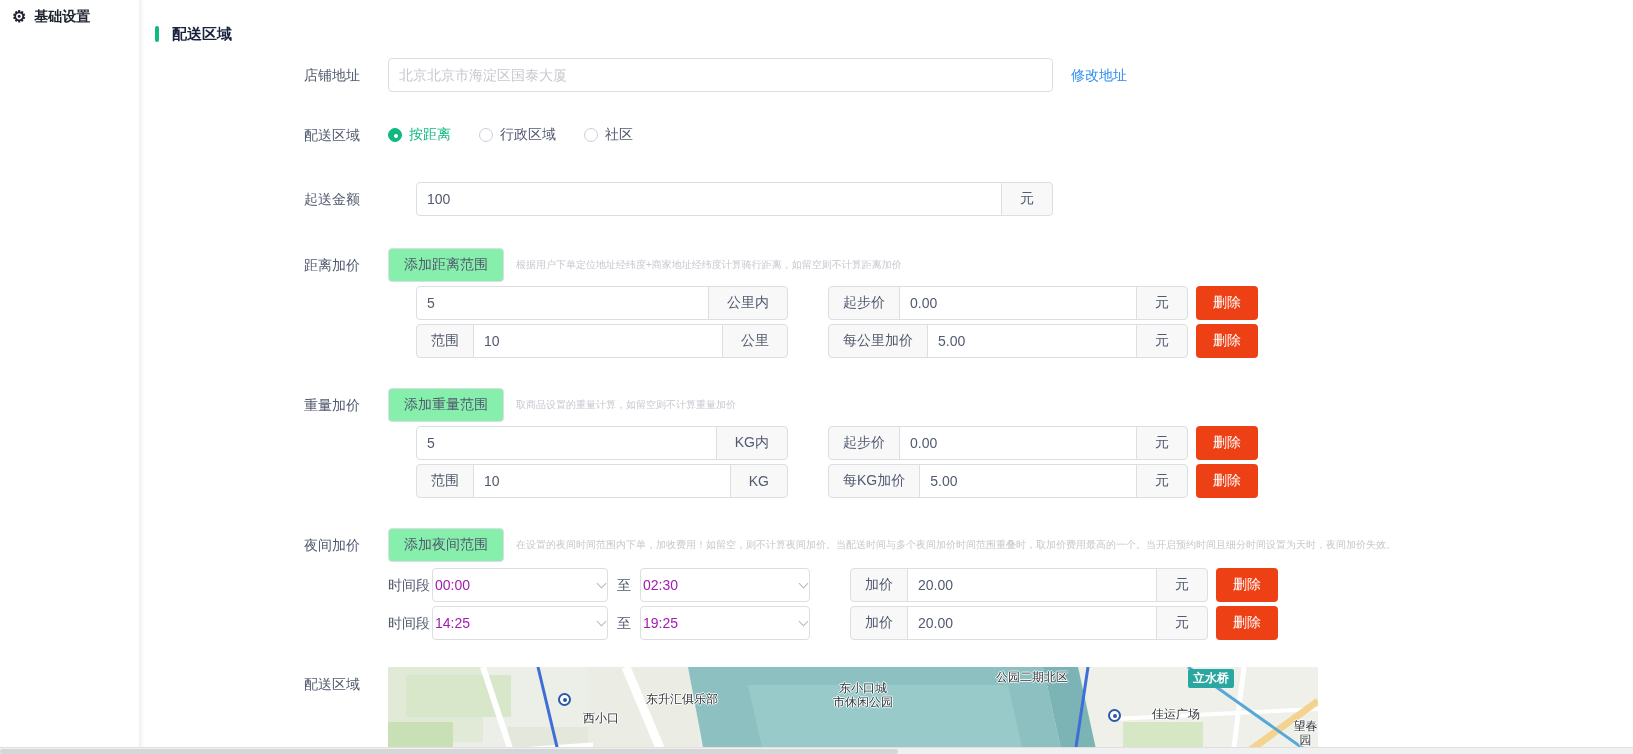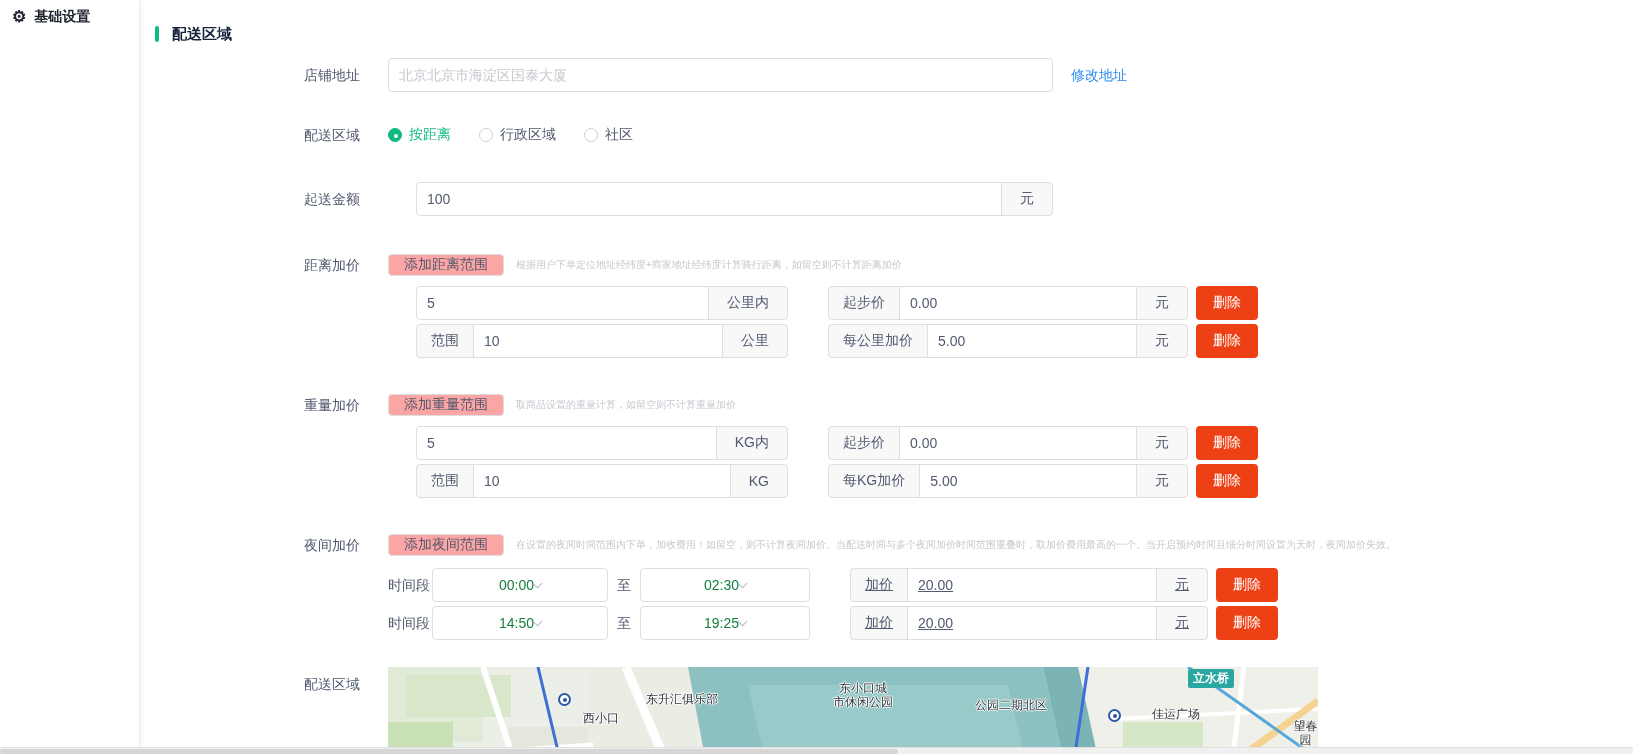--- a/index.html
+++ b/index.html
@@ -56,39 +56,39 @@
   .ig>*:first-child{border-radius:4px 0 0 4px;}
   .ig>*:last-child{border-radius:0 4px 4px 0;}
   .addon{
     background:#f8f8f9;border:1px solid #dcdee2;height:34px;display:inline-flex;
     align-items:center;padding:0 14px;font-size:14px;color:#515a6e;white-space:nowrap;
   }
   .addon.unit{padding:0 18px;justify-content:center;}
   .g-amount{width:665px;}
   .g1{width:400px;}
   .g2{width:388px;margin-left:12px;}
-  .g3{width:386px;margin-left:12px;text-decoration:underline;}
+  .g3{width:386px;margin-left:12px;}
   
   .btn-add{
-    height:22px;padding:0 15px;background:#fca5a5;border:1px solid #dcdee2;border-radius:4px;
+    height:34px;padding:0 15px;background:#86efac;border:1px solid #dcdee2;border-radius:4px;
     font-size:14px;color:#515a6e;cursor:pointer;font-family:inherit;white-space:nowrap;
   }
   .btn-del{
     width:62px;height:34px;margin-left:8px;background:var(--danger);border:none;border-radius:4px;
     color:#fff;font-size:14px;cursor:pointer;font-family:inherit;flex-shrink:0;
   }
   .btn-row{display:flex;align-items:center;margin-bottom:4px;}
   .hint{font-size:10px;color:#c5c8ce;margin-left:12px;line-height:34px;white-space:nowrap;}
   .irow{display:flex;align-items:flex-start;margin-bottom:4px;}
   
   .nlabel{width:44px;line-height:34px;font-size:14px;color:#515a6e;flex-shrink:0;white-space:nowrap;}
   .sel{
     width:176px;height:34px;border:1px solid #dcdee2;border-radius:4px;background:#fff;
-    display:flex;align-items:center;justify-content:center;padding:0 2px;
-    font-size:14px;color:#15803d;cursor:pointer;flex-shrink:0;
+    display:flex;align-items:center;justify-content:space-between;padding:0 2px;
+    font-size:14px;color:#a21caf;cursor:pointer;flex-shrink:0;
   }
   .sel.end{width:170px;}
   .chev{width:7px;height:7px;border-right:1.5px solid #b6bac2;border-bottom:1.5px solid #b6bac2;transform:rotate(45deg);margin-top:-3px;flex-shrink:0;}
   .to{line-height:34px;margin:0 9px;font-size:14px;color:#515a6e;}
   
   .mb-addr{margin-bottom:26px;}
   .mb-radio{margin-bottom:30px;}
   .mb-amount{margin-bottom:32px;}
   .mb-section{margin-bottom:26px;}
   .mb-night{margin-bottom:23px;}
@@ -246,21 +246,21 @@
           <div class="ig g3">
             <span class="addon">加价</span>
             <input value="20.00" style="">
             <span class="addon unit">元</span>
           </div>
           <button class="btn-del">删除</button>
         </div>
         <div class="irow">
           <span class="nlabel">时间段</span>
           <div class="sel">
-            <span>14:50</span>
+            <span>14:25</span>
             <i class="chev"></i>
           </div>
           <span class="to">至</span>
           <div class="sel end">
             <span>19:25</span>
             <i class="chev"></i>
           </div>
           <div class="ig g3">
             <span class="addon">加价</span>
             <input value="20.00" style="">
@@ -295,21 +295,21 @@
           <path d="M756,160 L930,34" stroke="#f3d38f" stroke-width="7" fill="none"></path>
           <path d="M150,0 L188,160" stroke="#3d6fd7" stroke-width="3" fill="none"></path>
           <path d="M700,0 L676,160" stroke="#3d6fd7" stroke-width="3" fill="none"></path>
           <path d="M800,0 L930,92" stroke="#57a8d8" stroke-width="3" fill="none"></path>
         </svg>
         <span class="mlabel" style="left:258px;top:25px;">东升汇俱乐部</span>
         <span class="metro" style="left:170px;top:26px;"></span>
         <span class="mlabel" style="left:152px;top:44px;margin-left:43px;">西小口</span>
         <span class="mlabel" style="left:440px;top:14px;width:70px;">东小口城
 市休闲公园</span>
-        <span class="mlabel" style="left:587px;top:3px;margin-top:28px;">公园二期北区</span>
+        <span class="mlabel" style="left:608px;top:3px;">公园二期北区</span>
         <span class="metro" style="left:720px;top:42px;"></span>
         <span class="mlabel" style="left:736px;top:40px;margin-left:28px;">佳运广场</span>
         <span class="mbadge" style="left:800px;top:2px;font-weight:bold;">立水桥</span>
         <span class="mlabel" style="left:905px;top:52px;">望春园</span>
       </div>
     </div>
 
   </main>
 </div>
 

